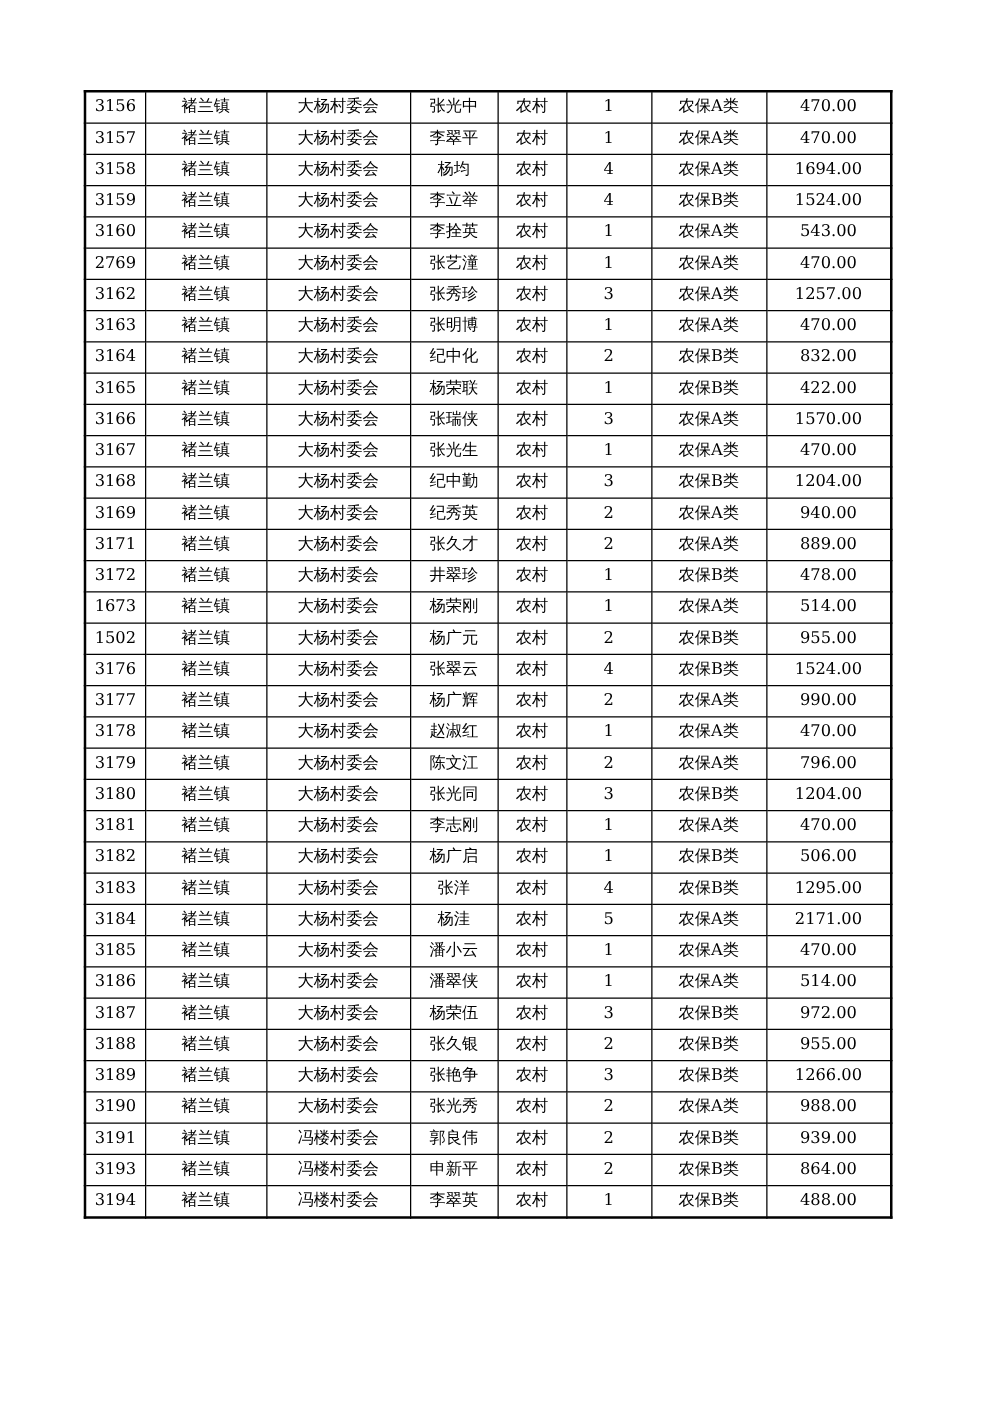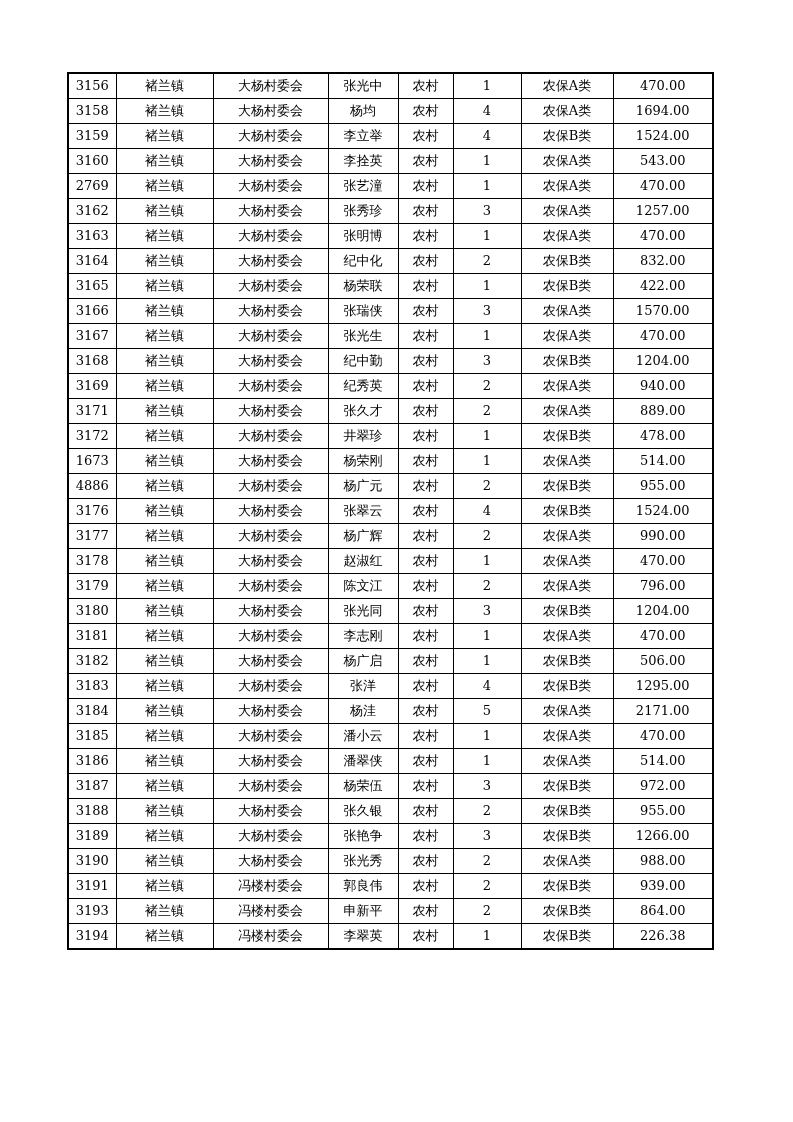--- a/index.html
+++ b/index.html
@@ -64,20 +64,30 @@
           <td>3156</td>
           <td>褚兰镇</td>
           <td>大杨村委会</td>
           <td>张光中</td>
           <td>农村</td>
           <td>1</td>
           <td>农保A类</td>
           <td>470.00</td>
         </tr>
         <tr>
+          <td>3157</td>
+          <td>褚兰镇</td>
+          <td>大杨村委会</td>
+          <td>李翠平</td>
+          <td>农村</td>
+          <td>1</td>
+          <td>农保A类</td>
+          <td>470.00</td>
+        </tr>
+        <tr>
           <td>3158</td>
           <td>褚兰镇</td>
           <td>大杨村委会</td>
           <td>杨均</td>
           <td>农村</td>
           <td>4</td>
           <td>农保A类</td>
           <td>1694.00</td>
         </tr>
         <tr>
@@ -214,21 +224,21 @@
           <td>1673</td>
           <td>褚兰镇</td>
           <td>大杨村委会</td>
           <td>杨荣刚</td>
           <td>农村</td>
           <td>1</td>
           <td>农保A类</td>
           <td>514.00</td>
         </tr>
         <tr>
-          <td>4886</td>
+          <td>1502</td>
           <td>褚兰镇</td>
           <td>大杨村委会</td>
           <td>杨广元</td>
           <td>农村</td>
           <td>2</td>
           <td>农保B类</td>
           <td>955.00</td>
         </tr>
         <tr>
           <td>3176</td>
@@ -401,17 +411,17 @@
           <td>864.00</td>
         </tr>
         <tr>
           <td>3194</td>
           <td>褚兰镇</td>
           <td>冯楼村委会</td>
           <td>李翠英</td>
           <td>农村</td>
           <td>1</td>
           <td>农保B类</td>
-          <td>226.38</td>
+          <td>488.00</td>
         </tr>
       </tbody>
   </table>
 </div>
 
 </body></html>

